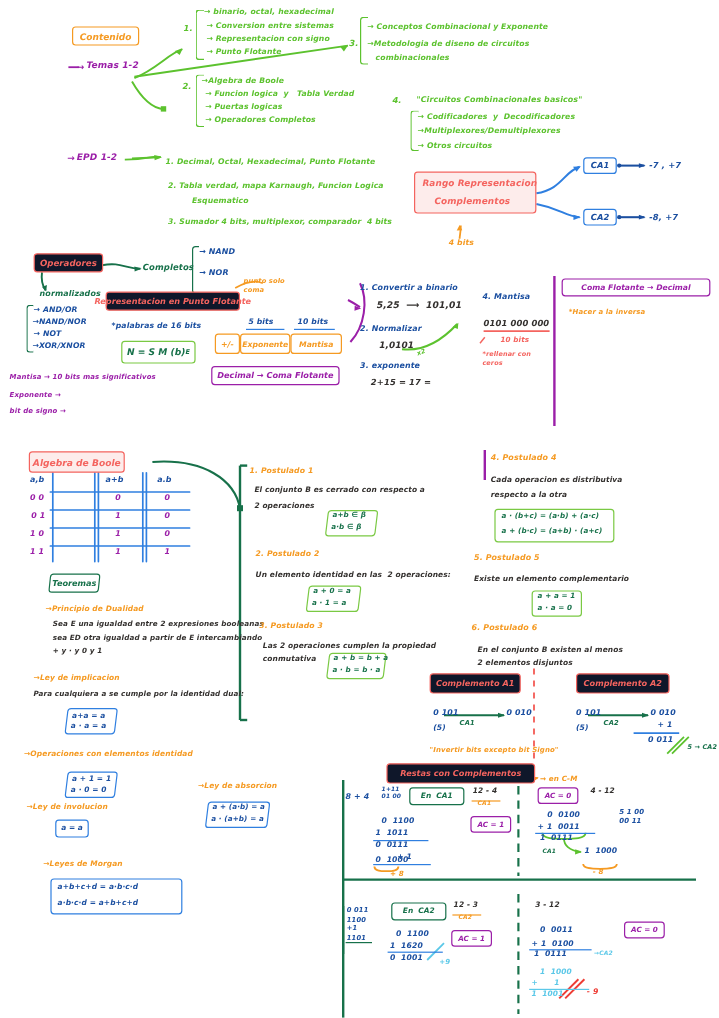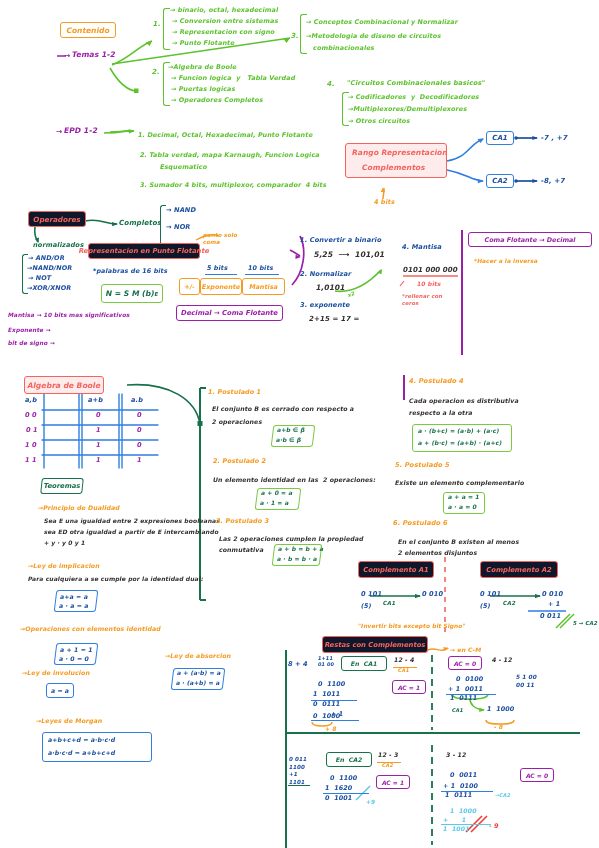--- a/index.html
+++ b/index.html
@@ -187,21 +187,21 @@
 
 <div class="hw c-green" style="left:152px;top:68px;font-size:7px;">2.</div>
 <div class="brk" style="left:163px;top:62px;width:7px;height:44px;border-color:#5cc22e;"></div>
 <div class="hw c-green" style="left:168px;top:64px;font-size:6.4px;">→<span>Algebra de Boole</span></div>
 <div class="hw c-green" style="left:171px;top:75px;font-size:6.4px;">→&nbsp;<span>Funcion logica  y   Tabla Verdad</span></div>
 <div class="hw c-green" style="left:171px;top:86px;font-size:6.4px;">→&nbsp;<span>Puertas logicas</span></div>
 <div class="hw c-green" style="left:171px;top:97px;font-size:6.4px;">→&nbsp;<span>Operadores Completos</span></div>
 
 <div class="hw c-green" style="left:291px;top:32px;font-size:7px;">3.</div>
 <div class="brk" style="left:300px;top:14px;width:7px;height:40px;border-color:#5cc22e;"></div>
-<div class="hw c-green" style="left:306px;top:19px;font-size:6.4px;">→&nbsp;<span>Conceptos Combinacional y Normalizar</span></div>
+<div class="hw c-green" style="left:306px;top:19px;font-size:6.4px;">→&nbsp;<span>Conceptos Combinacional y Exponente</span></div>
 <div class="hw c-green" style="left:306px;top:33px;font-size:6.4px;">→<span>Metodologia de diseno de circuitos</span></div>
 <div class="hw c-green" style="left:313px;top:45px;font-size:6.4px;">combinacionales</div>
 
 <div class="hw c-green" style="left:327px;top:80px;font-size:7px;">4.</div>
 <div class="hw c-green" style="left:347px;top:80px;font-size:6.6px;">"Circuitos Combinacionales basicos"</div>
 <div class="brk" style="left:342px;top:92px;width:7px;height:34px;border-color:#5cc22e;"></div>
 <div class="hw c-green" style="left:348px;top:94px;font-size:6.4px;">→&nbsp;<span>Codificadores  y  Decodificadores</span></div>
 <div class="hw c-green" style="left:348px;top:106px;font-size:6.4px;">→<span>Multiplexores/Demultiplexores</span></div>
 <div class="hw c-green" style="left:348px;top:118px;font-size:6.4px;">→&nbsp;<span>Otros circuitos</span></div>
 
@@ -405,21 +405,21 @@
   <span class="boxtxt c-red" style="font-size:6.8px;">Complemento A2</span>
 </div>
 <div class="hw c-dblue" style="left:480px;top:591px;font-size:6.6px;">0 101</div>
 <div class="hw c-dblue" style="left:480px;top:603px;font-size:6.4px;">(5)</div>
 <div class="hw c-dgreen" style="left:503px;top:600px;font-size:5.6px;">CA2</div>
 <div class="hw c-dblue" style="left:542px;top:591px;font-size:6.6px;">0 010</div>
 <div class="hw c-dblue" style="left:548px;top:601px;font-size:6.4px;">+ 1</div>
 <div class="hw c-dblue" style="left:540px;top:613px;font-size:6.6px;">0 011</div>
 <div class="hw c-dgreen" style="left:573px;top:620px;font-size:5.4px;">5 → CA2</div>
 
-<div class="box box-redl" style="left:322px;top:636px;width:106px;height:17px;padding-left:40px;">
+<div class="box box-redl" style="left:322px;top:636px;width:124px;height:17px;padding-left:40px;">
   <span class="boxtxt c-red" style="font-size:6.8px;">Restas con Complementos</span>
 </div>
 <div class="hw c-orange" style="left:450px;top:647px;font-size:6px;">→ en C-M</div>
 
 <div class="hw c-dblue" style="left:288px;top:661px;font-size:6.6px;">8 + 4</div>
 <div class="hw c-dblue" style="left:318px;top:655px;font-size:5px;line-height:1.2;">1+11
 01 00</div>
 <div class="box box-dgreen" style="left:341px;top:656px;width:46px;height:15px;">
   <span class="boxtxt c-dgreen" style="font-size:6.2px;">En  CA1</span>
 </div>

